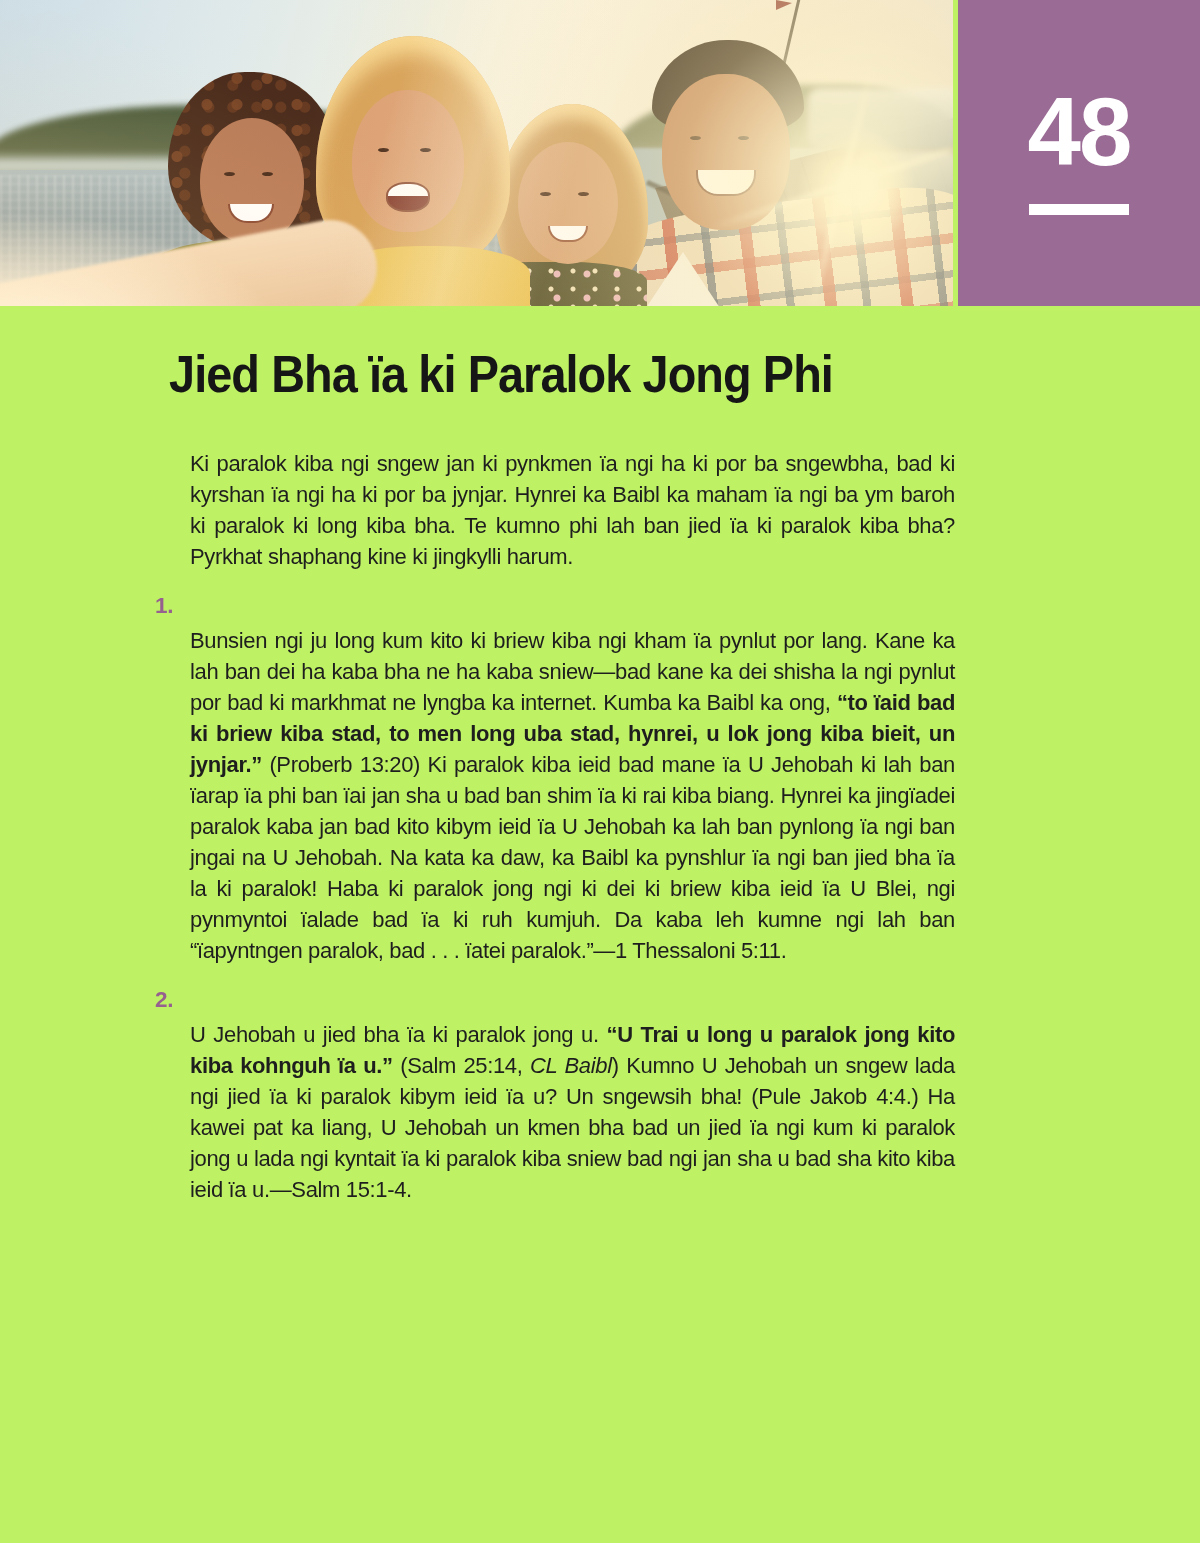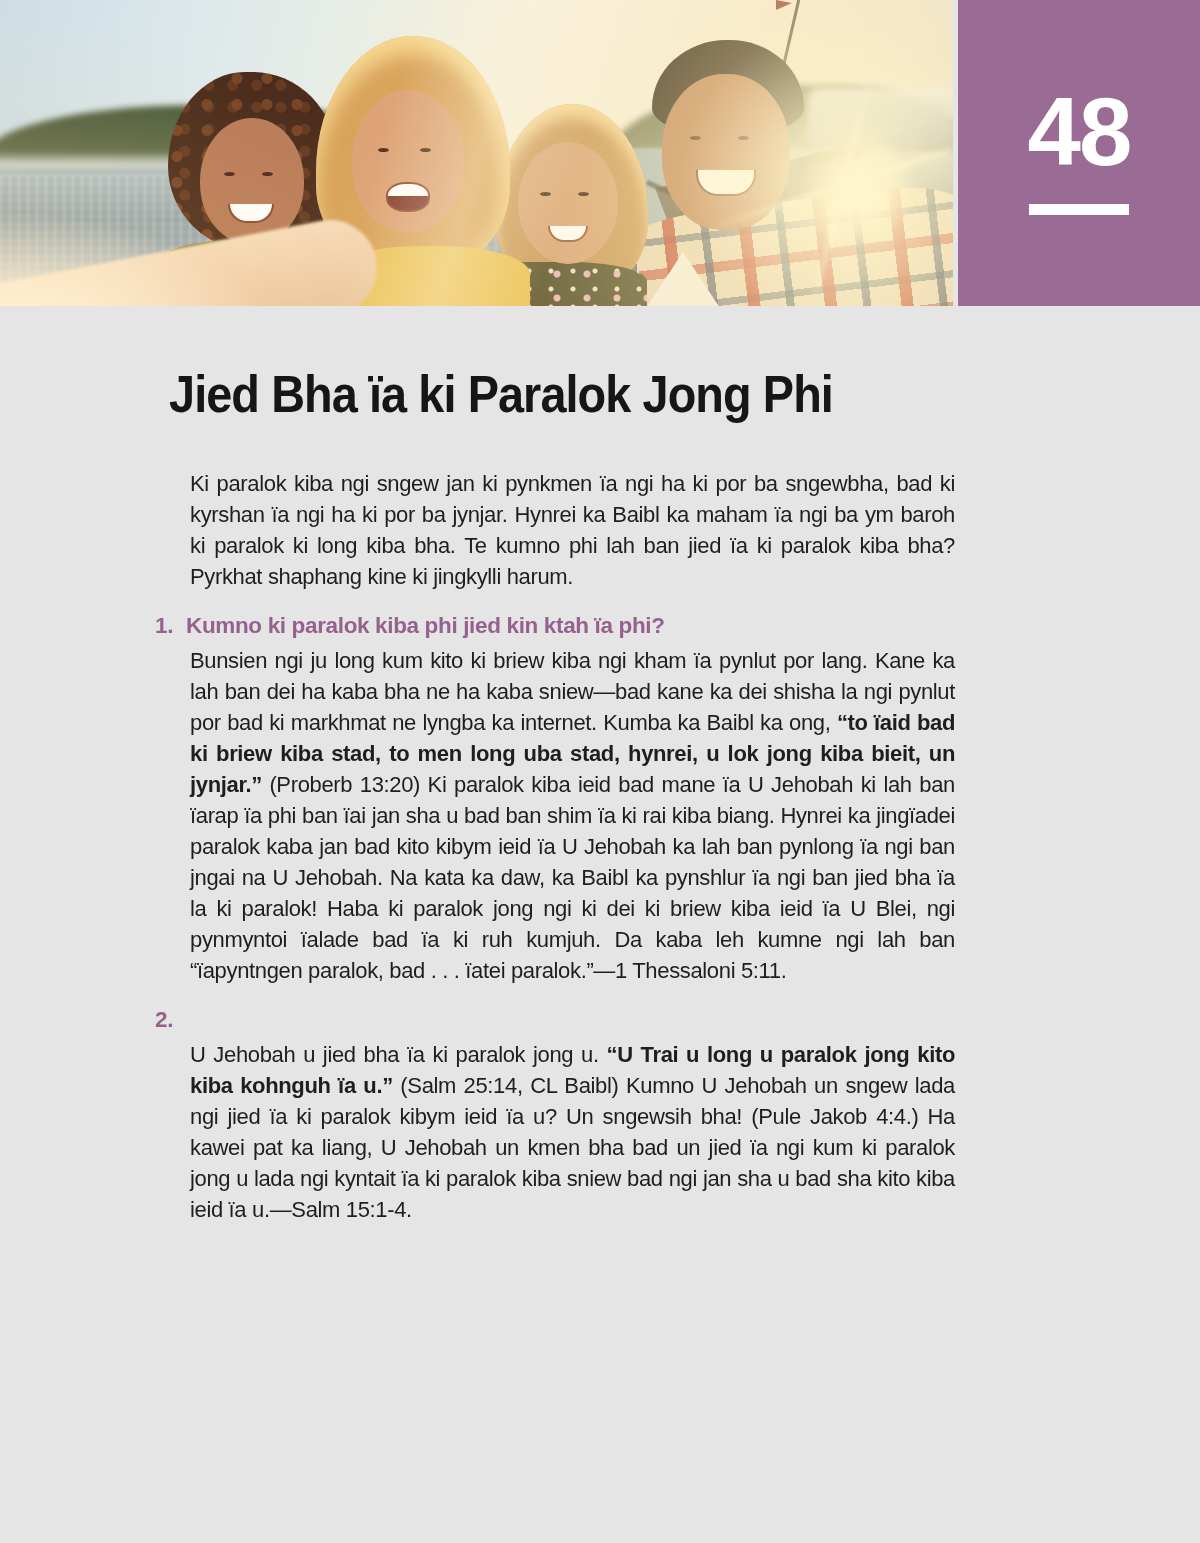--- a/index.html
+++ b/index.html
@@ -1,16 +1,16 @@
 <!DOCTYPE html>
 <html><head>
 <meta charset="utf-8">
 <style>
   html,body{margin:0;padding:0;background:#ffffff;}
-  .page{position:relative;width:1200px;height:1543px;background:#e5e5e5;overflow:hidden;
+  .page{position:relative;width:1200px;height:1543px;background:#bef264;overflow:hidden;
         font-family:"Liberation Sans", sans-serif;}
 
   
   .hero{position:absolute;left:0;top:0;width:953px;height:306px;overflow:hidden;background:#e8e6da;}
   .hero *{position:absolute;}
   .sky{left:0;top:0;width:100%;height:100%;
        background:linear-gradient(105deg,#cddee7 0%,#dfe9ea 22%,#eef0e4 42%,#f8f3e4 58%,#f1ebdd 78%,#e9e3d8 100%);}
   .hills-left{left:-15px;top:105px;width:500px;height:78px;
        background:linear-gradient(180deg,#41512f 0%,#55613c 55%,#8b9678 100%);
        border-radius:45% 60% 25% 25% / 70% 85% 20% 20%;filter:blur(3px);opacity:.92;}
@@ -109,31 +109,31 @@
                   linear-gradient(25deg,rgba(255,205,130,.22),transparent 45%);}
 
   
   .badge{position:absolute;left:958px;top:0;width:242px;height:306px;background:#9a6b94;
          display:flex;flex-direction:column;align-items:center;justify-content:center;}
   .badge-num{color:#ffffff;font-weight:bold;font-size:96px;line-height:1;letter-spacing:-2px;
          transform:translateY(-8px);}
   .badge-bar{width:100px;height:11px;background:#ffffff;margin-top:16px;}
 
   
-  .content{position:absolute;left:155px;top:367px;width:800px;color:#1e1e1e;}
+  .content{position:absolute;left:155px;top:347px;width:800px;color:#1e1e1e;}
   .title{margin:0 0 0 14px;font-weight:bold;font-size:52px;line-height:1.05;color:#161616;
          letter-spacing:-1px;white-space:nowrap;transform:scaleX(.9);transform-origin:0 0;}
   .intro{margin:46px 0 0 35px;font-size:22px;line-height:31px;letter-spacing:-.35px;
          text-align:justify;}
   .question{display:flex;margin:18px 0 4px 0;font-weight:bold;font-size:22.5px;line-height:31px;
          color:#96618f;letter-spacing:-.35px;}
   .qnum{flex:0 0 31px;}
   .para{margin:0 0 0 35px;font-size:22px;line-height:31px;letter-spacing:-.35px;text-align:justify;}
   .seg-bold{font-weight:bold;}
-  .seg-italic{}
+  .seg-italic{font-style:italic;}
   .seg-normal{font-weight:normal;font-style:normal;}
 </style>
 </head>
 <body>
 
 <div class="page">
 
   <div class="hero">
     <div class="sky"></div>
     <div class="hills-left"></div>
@@ -195,21 +195,20 @@
     <div class="badge-bar"></div>
   </div>
 
   <div class="content">
     <h1 class="title">Jied Bha ïa ki Paralok Jong Phi</h1>
 
     <p class="intro">Ki paralok kiba ngi sngew jan ki pynkmen ïa ngi ha ki por ba sngewbha, bad ki kyrshan ïa ngi ha ki por ba jynjar. Hynrei ka Baibl ka maham ïa ngi ba ym baroh ki paralok ki long kiba bha. Te kumno phi lah ban jied ïa ki paralok kiba bha? Pyrkhat shaphang kine ki jingkylli harum.</p>
 
     <div class="question">
       <span class="qnum">1.</span>
-      <span class="qtext">Kumno ki paralok kiba phi jied kin ktah ïa phi?</span>
     </div>
     <p class="para"><span class="seg-normal">Bunsien ngi ju long kum kito ki briew kiba ngi kham ïa pynlut por lang. Kane ka lah ban dei ha kaba bha ne ha kaba sniew—bad kane ka dei shisha la ngi pynlut por bad ki markhmat ne lyngba ka internet. Kumba ka Baibl ka ong, </span><span class="seg-bold">“to ïaid bad ki briew kiba stad, to men long uba stad, hynrei, u lok jong kiba bieit, un jynjar.”</span><span class="seg-normal"> (Proberb 13:20) Ki paralok kiba ieid bad mane ïa U Jehobah ki lah ban ïarap ïa phi ban ïai jan sha u bad ban shim ïa ki rai kiba biang. Hynrei ka jingïadei paralok kaba jan bad kito kibym ieid ïa U Jehobah ka lah ban pynlong ïa ngi ban jngai na U Jehobah. Na kata ka daw, ka Baibl ka pynshlur ïa ngi ban jied bha ïa la ki paralok! Haba ki paralok jong ngi ki dei ki briew kiba ieid ïa U Blei, ngi pynmyntoi ïalade bad ïa ki ruh kumjuh. Da kaba leh kumne ngi lah ban “ïapyntngen paralok, bad . . . ïatei paralok.”—1 Thessaloni 5:11.</span></p>
 
     <div class="question">
       <span class="qnum">2.</span>
     </div>
     <p class="para"><span class="seg-normal">U Jehobah u jied bha ïa ki paralok jong u. </span><span class="seg-bold">“U Trai u long u paralok jong kito kiba kohnguh ïa u.”</span><span class="seg-normal"> (Salm 25:14, </span><span class="seg-italic">CL Baibl</span><span class="seg-normal">) Kumno U Jehobah un sngew lada ngi jied ïa ki paralok kibym ieid ïa u? Un sngewsih bha! (Pule Jakob 4:4.) Ha kawei pat ka liang, U Jehobah un kmen bha bad un jied ïa ngi kum ki paralok jong u lada ngi kyntait ïa ki paralok kiba sniew bad ngi jan sha u bad sha kito kiba ieid ïa u.—Salm 15:1-4.</span></p>
   </div>
 
 </div>

